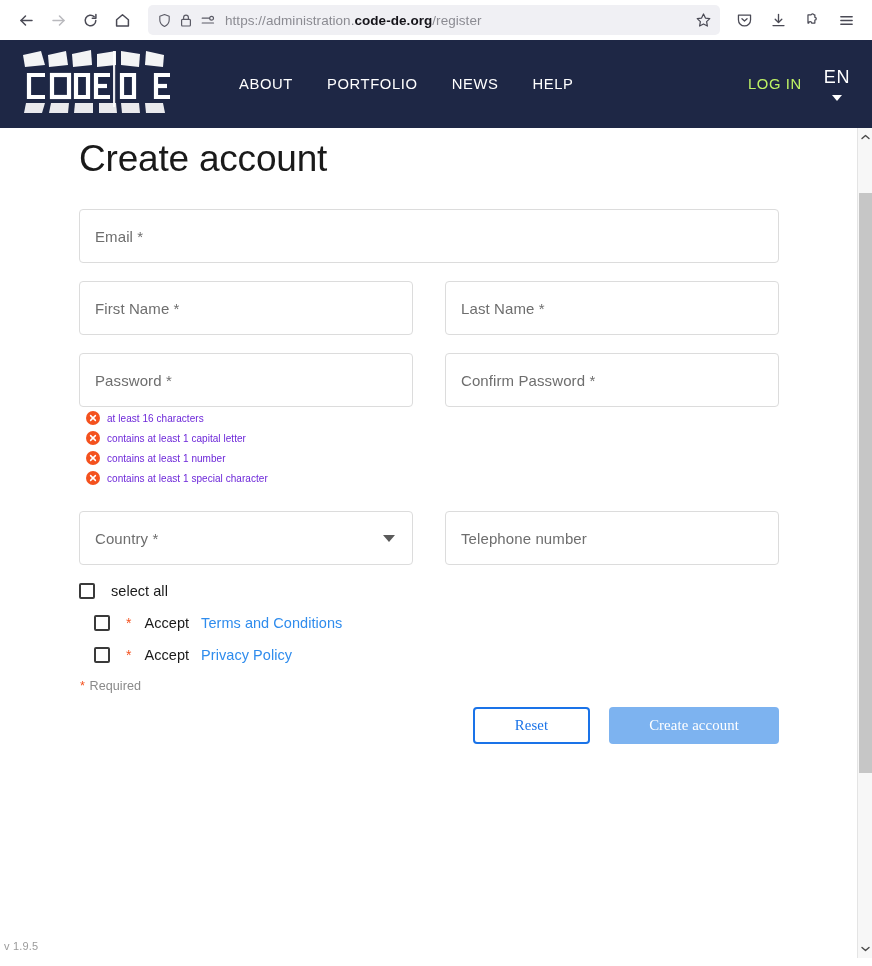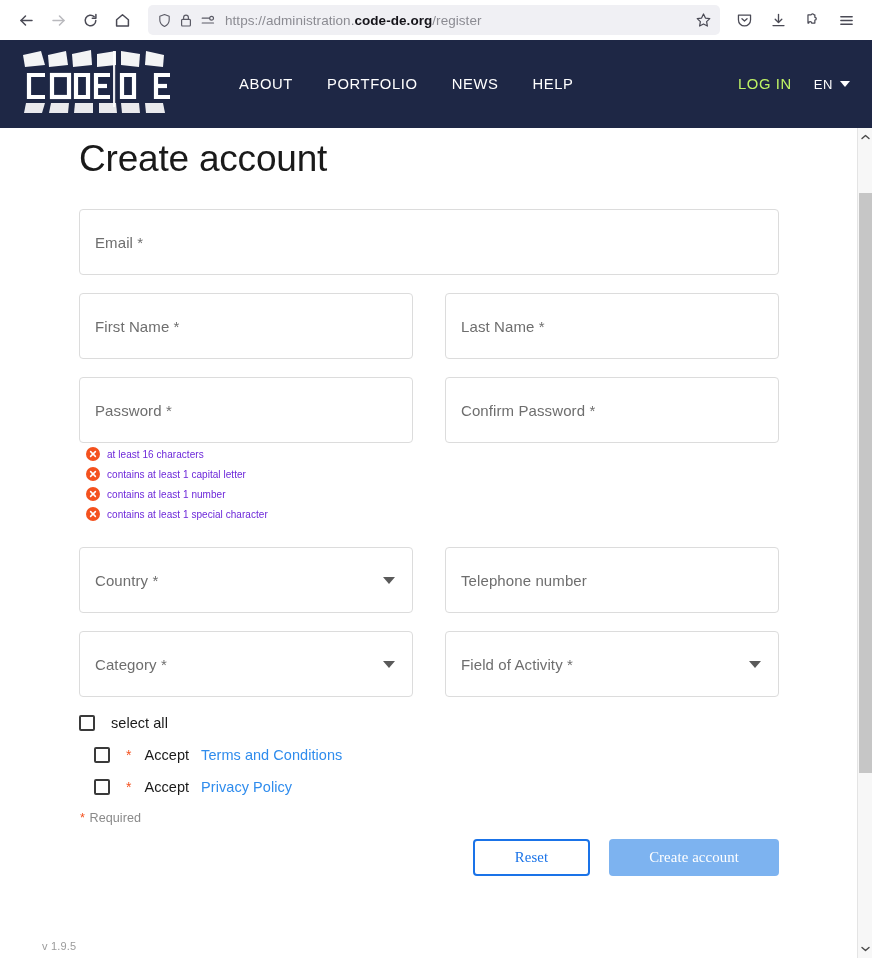--- a/index.html
+++ b/index.html
@@ -103,22 +103,23 @@
     letter-spacing: 0.6px;
     text-decoration: none;
     white-space: nowrap;
     padding-left: 36px;
   }
   .lang-select {
     display: flex;
     align-items: center;
     gap: 7px;
     color: #ffffff;
-    font-size: 13px;
+    font-size: 18px;
     letter-spacing: 0.6px;
+    flex-direction: column;
   }
   .caret-down {
     width: 0; height: 0;
     border-left: 5.5px solid transparent;
     border-right: 5.5px solid transparent;
     border-top: 6px solid #ffffff;
   }
 
   
   .viewport {
@@ -154,21 +155,21 @@
     display: flex;
     gap: 32px;
     margin-bottom: 18px;
   }
   .row.single { display: block; }
 
   .field {
     position: relative;
     border: 1px solid #dcdcdc;
     border-radius: 4px;
-    height: 66px;
+    height: 54px;
     background: #fff;
     display: flex;
     align-items: center;
     padding: 0 15px;
     flex: 1 1 0;
     min-width: 0;
   }
   .field.full { width: 700px; }
   .field .lbl {
     font-size: 15px;
@@ -282,21 +283,20 @@
     border: none;
   }
 
   .version {
     position: absolute;
     left: 4px;
     bottom: 6px;
     font-size: 11px;
     color: #9b9b9b;
     letter-spacing: 0.2px;
-    margin-left: 38px;
   }
 
   
   .scrollbar {
     position: absolute;
     right: 0;
     top: 0;
     width: 15px;
     height: 830px;
     background: #f7f7f7;
@@ -544,30 +544,20 @@
       <div class="row">
         <div class="field">
           <span class="lbl">Country *</span>
           <span class="arrow"></span>
         </div>
         <div class="field">
           <span class="lbl">Telephone number</span>
         </div>
       </div>
 
-      <div class="row">
-        <div class="field">
-          <span class="lbl">Category *</span>
-          <span class="arrow"></span>
-        </div>
-        <div class="field">
-          <span class="lbl">Field of Activity *</span>
-          <span class="arrow"></span>
-        </div>
-      </div>
 
       <div class="checks">
         <div class="chk-row">
           <span class="chkbox"></span>
           <span class="chk-label">select all</span>
         </div>
 
         <div class="chk-row indent">
           <span class="chkbox"></span>
           <span class="req-star">*</span>

